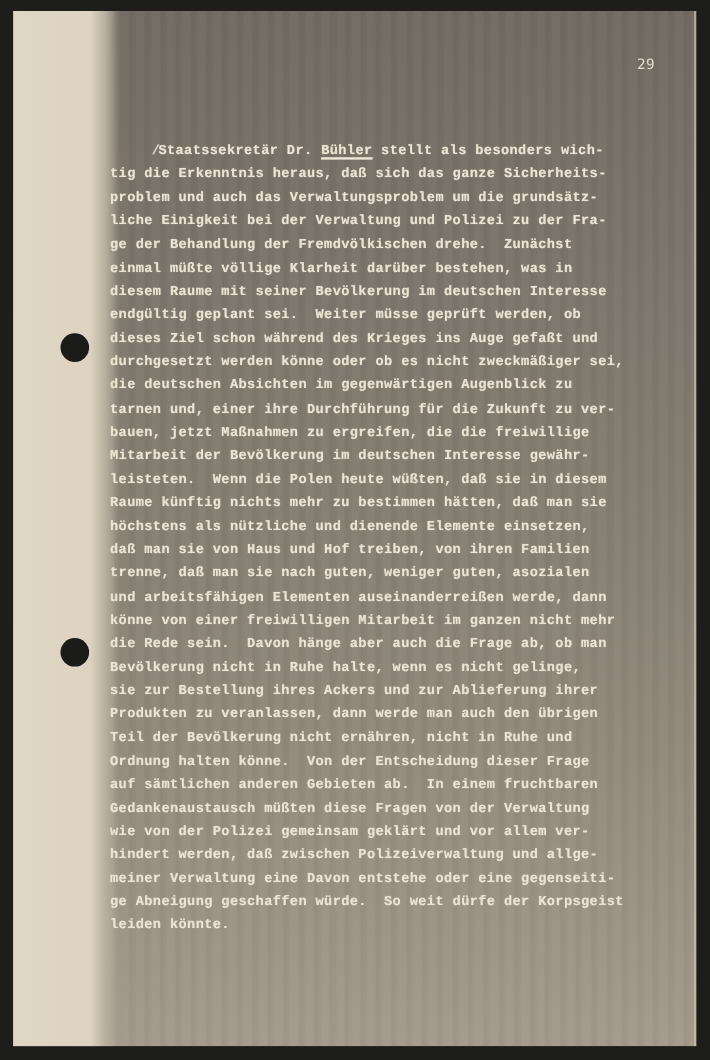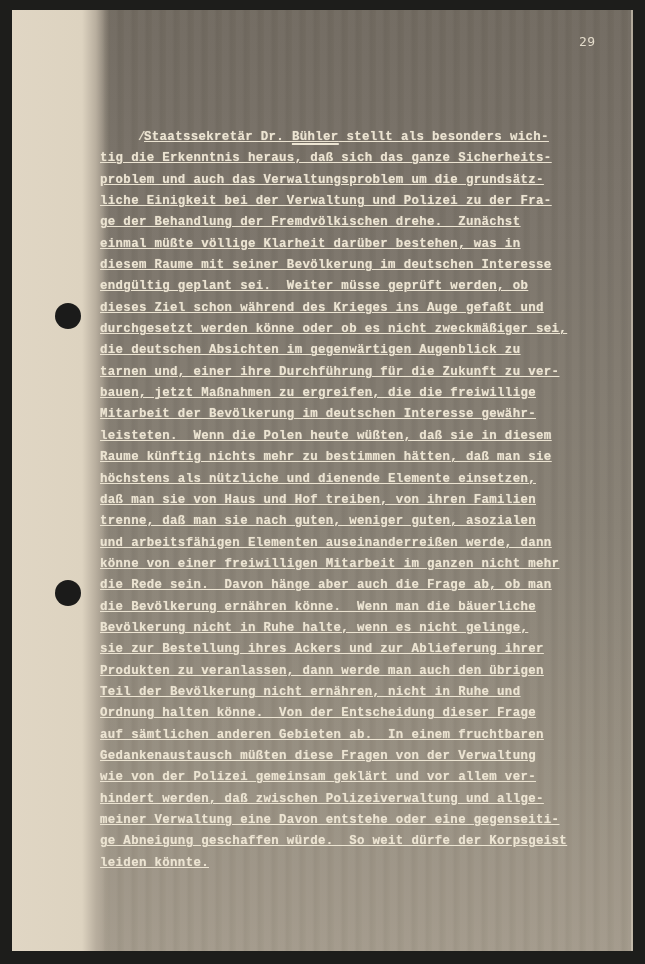--- a/index.html
+++ b/index.html
@@ -55,21 +55,21 @@
       width: 26px;
       height: 26px;
       border-radius: 50%;
       background: #1b1b1a;
     }
     .hole-top { left: 43px; top: 293px; }
     .hole-bottom { left: 43px; top: 570px; }
     .page-number {
       position: absolute;
       left: 567px;
-      top: 24px;
+      top: 42px;
       font-family: "DejaVu Sans Mono", monospace;
       font-size: 13px;
       color: #e4dccb;
       letter-spacing: 0.5px;
     }
     .body-text {
       position: absolute;
       left: 88px;
       top: 117px;
       width: 530px;
@@ -77,21 +77,20 @@
       font-size: 12.4px;
       font-weight: bold;
       color: #ece4d2;
       text-shadow: 0 0 1px rgba(240,232,215,0.6);
     }
     .line {
       height: 21.35px;
       line-height: 21.35px;
       white-space: pre;
       letter-spacing: 0.35px;
-      text-decoration: underline;
     }
     .line.indent { padding-left: 44px; }
     .underlined {
       text-decoration: underline;
       text-underline-offset: 3px;
       text-decoration-thickness: 1.5px;
     }
     .mark {
       display: inline-block;
       width: 0;
@@ -128,21 +127,20 @@
       <div class="line">bauen, jetzt Maßnahmen zu ergreifen, die die freiwillige</div>
       <div class="line">Mitarbeit der Bevölkerung im deutschen Interesse gewähr-</div>
       <div class="line">leisteten.  Wenn die Polen heute wüßten, daß sie in diesem</div>
       <div class="line">Raume künftig nichts mehr zu bestimmen hätten, daß man sie</div>
       <div class="line">höchstens als nützliche und dienende Elemente einsetzen,</div>
       <div class="line">daß man sie von Haus und Hof treiben, von ihren Familien</div>
       <div class="line">trenne, daß man sie nach guten, weniger guten, asozialen</div>
       <div class="line">und arbeitsfähigen Elementen auseinanderreißen werde, dann</div>
       <div class="line">könne von einer freiwilligen Mitarbeit im ganzen nicht mehr</div>
       <div class="line">die Rede sein.  Davon hänge aber auch die Frage ab, ob man</div>
-      <div class="line">die Bevölkerung ernähren könne.  Wenn man die bäuerliche</div>
       <div class="line">Bevölkerung nicht in Ruhe halte, wenn es nicht gelinge,</div>
       <div class="line">sie zur Bestellung ihres Ackers und zur Ablieferung ihrer</div>
       <div class="line">Produkten zu veranlassen, dann werde man auch den übrigen</div>
       <div class="line">Teil der Bevölkerung nicht ernähren, nicht in Ruhe und</div>
       <div class="line">Ordnung halten könne.  Von der Entscheidung dieser Frage</div>
       <div class="line">auf sämtlichen anderen Gebieten ab.  In einem fruchtbaren</div>
       <div class="line">Gedankenaustausch müßten diese Fragen von der Verwaltung</div>
       <div class="line">wie von der Polizei gemeinsam geklärt und vor allem ver-</div>
       <div class="line">hindert werden, daß zwischen Polizeiverwaltung und allge-</div>
       <div class="line">meiner Verwaltung eine Davon entstehe oder eine gegenseiti-</div>

